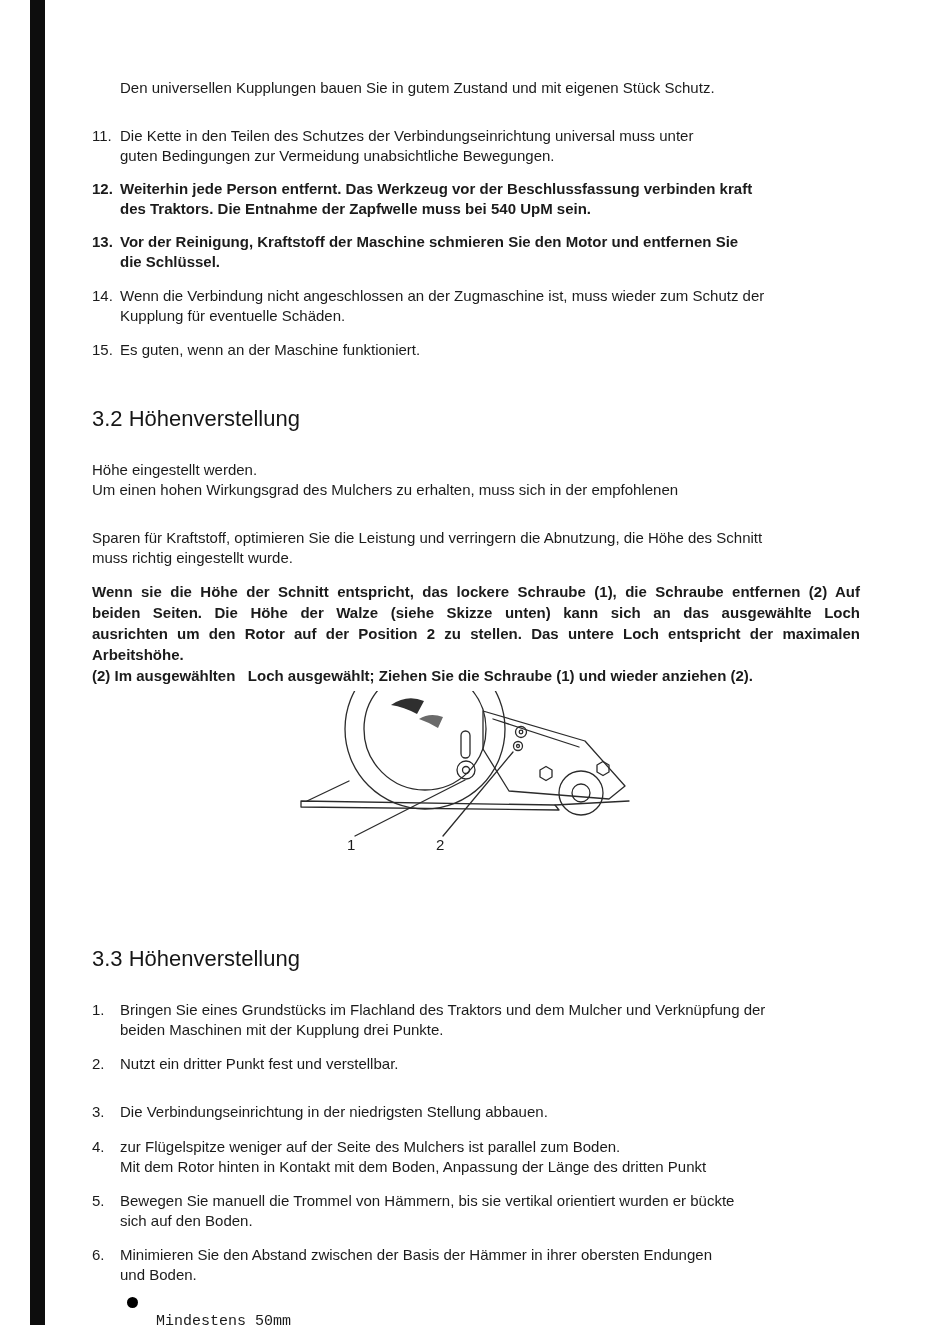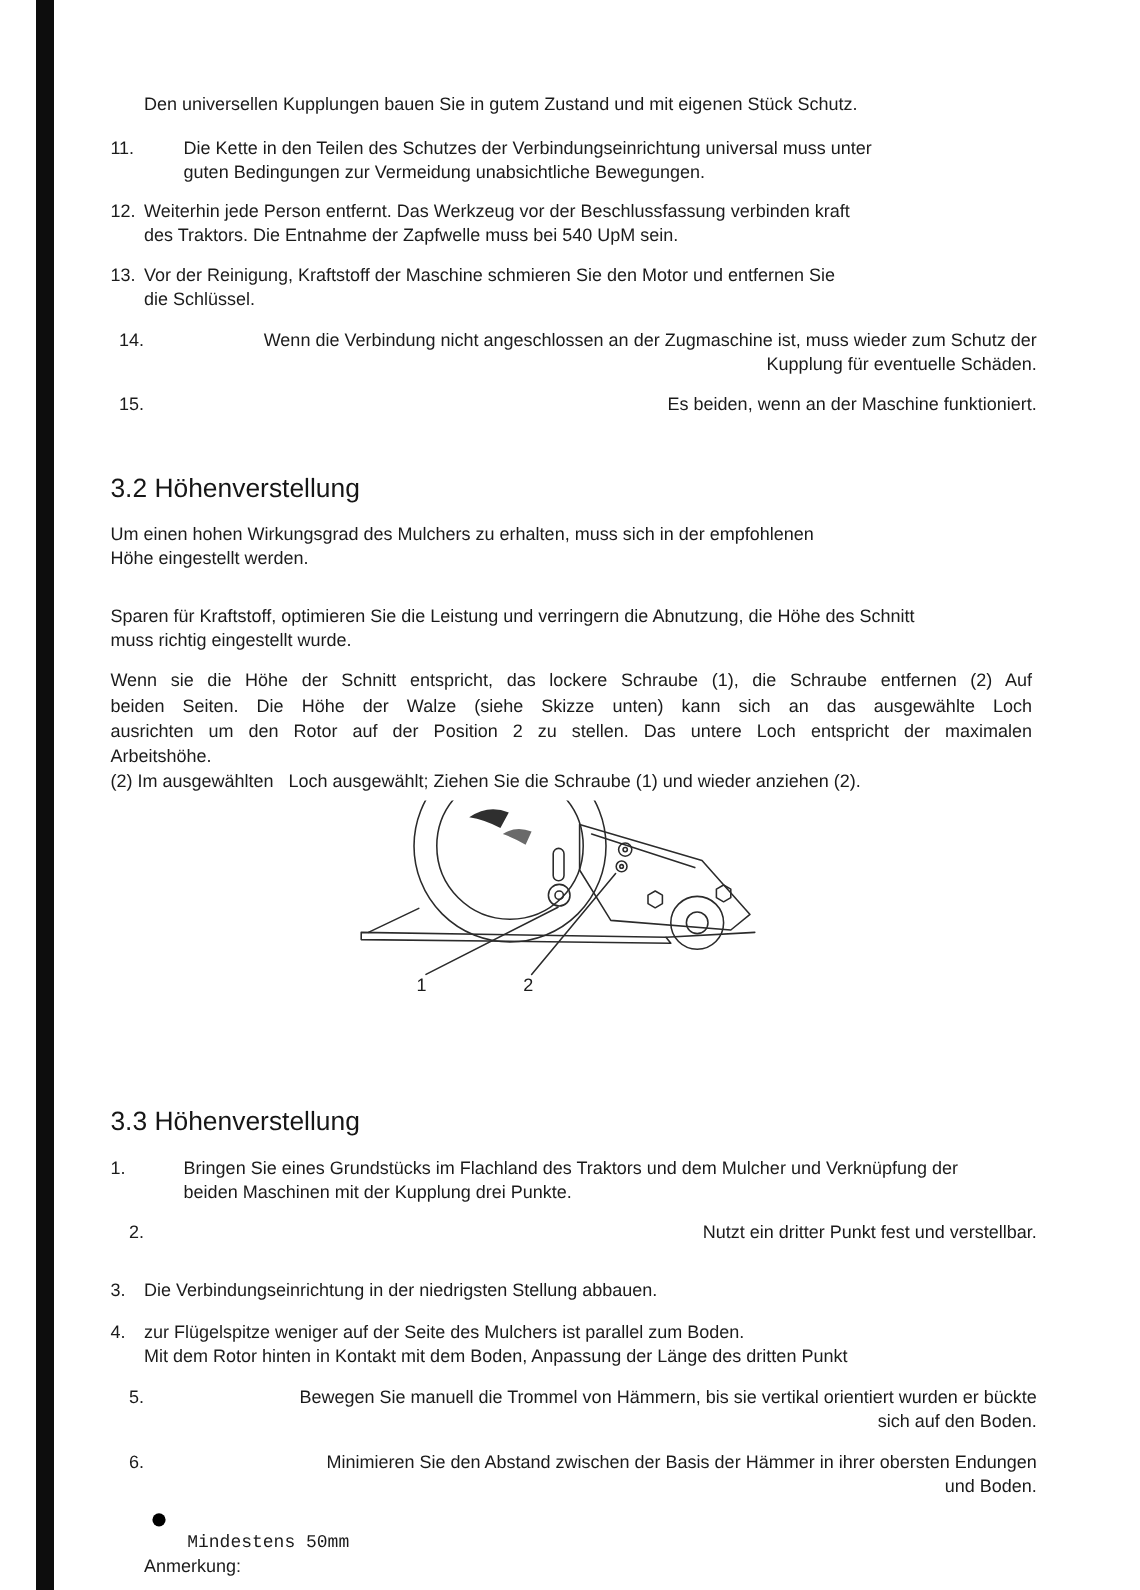--- a/index.html
+++ b/index.html
@@ -25,23 +25,23 @@
   }
   .line { white-space: pre; }
   .just { white-space: normal; text-align: justify; text-align-last: justify; width: 768px; }
   .indent { margin-left: 28px; }
   .num-item { display: flex; }
   .num-item .num { flex: 0 0 28px; width: 28px; }
   .num-item .itext { flex: 1; }
   .sec-title {
     font-size: 22px; line-height: 26px; font-weight: 400; color: #161616;
   }
-  .mt16 { margin-top: 16px; gap: 33px; }
-  .mt13 { margin-top: 13px; }
-  .mt14 { margin-top: 14px; text-align: right; }
+  .mt16 { margin-top: 28px; }
+  .mt13 { margin-top: 13px; font-weight: bold; }
+  .mt14 { margin-top: 14px; }
   .mt12 { margin-top: 28px; }
   .mt15 { margin-top: 15px; }
   .mt44 { margin-top: 46px; }
   .mt83 { margin-top: 83px; }
   .p3 { line-height: 21px; }
   .figure-wrap {
     margin-top: 5px; margin-left: 205px;
     width: 360px; height: 172px;
   }
   .note-dot {
@@ -89,29 +89,29 @@
     <div class="num">14.</div>
     <div class="itext">
       <div class="line">Wenn die Verbindung nicht angeschlossen an der Zugmaschine ist, muss wieder zum Schutz der</div>
       <div class="line">Kupplung für eventuelle Schäden.</div>
     </div>
   </div>
 
   <div class="num-item mt14">
     <div class="num">15.</div>
     <div class="itext">
-      <div class="line">Es beiden, wenn an der Maschine funktioniert.</div>
+      <div class="line">Es guten, wenn an der Maschine funktioniert.</div>
     </div>
   </div>
 
   <div class="sec-title mt44">3.2 Höhenverstellung</div>
 
   <div class="mt16">
+    <div class="line">Höhe eingestellt werden.</div>
     <div class="line">Um einen hohen Wirkungsgrad des Mulchers zu erhalten, muss sich in der empfohlenen</div>
-    <div class="line">Höhe eingestellt werden.</div>
   </div>
 
   <div class="mt12">
     <div class="line">Sparen für Kraftstoff, optimieren Sie die Leistung und verringern die Abnutzung, die Höhe des Schnitt</div>
     <div class="line">muss richtig eingestellt wurde.</div>
   </div>
 
   <div class="mt13 p3">
     <div class="line just">Wenn sie die Höhe der Schnitt entspricht, das lockere Schraube (1), die Schraube entfernen (2) Auf</div>
     <div class="line just">beiden Seiten. Die Höhe der Walze (siehe Skizze unten) kann sich an das ausgewählte Loch</div>

